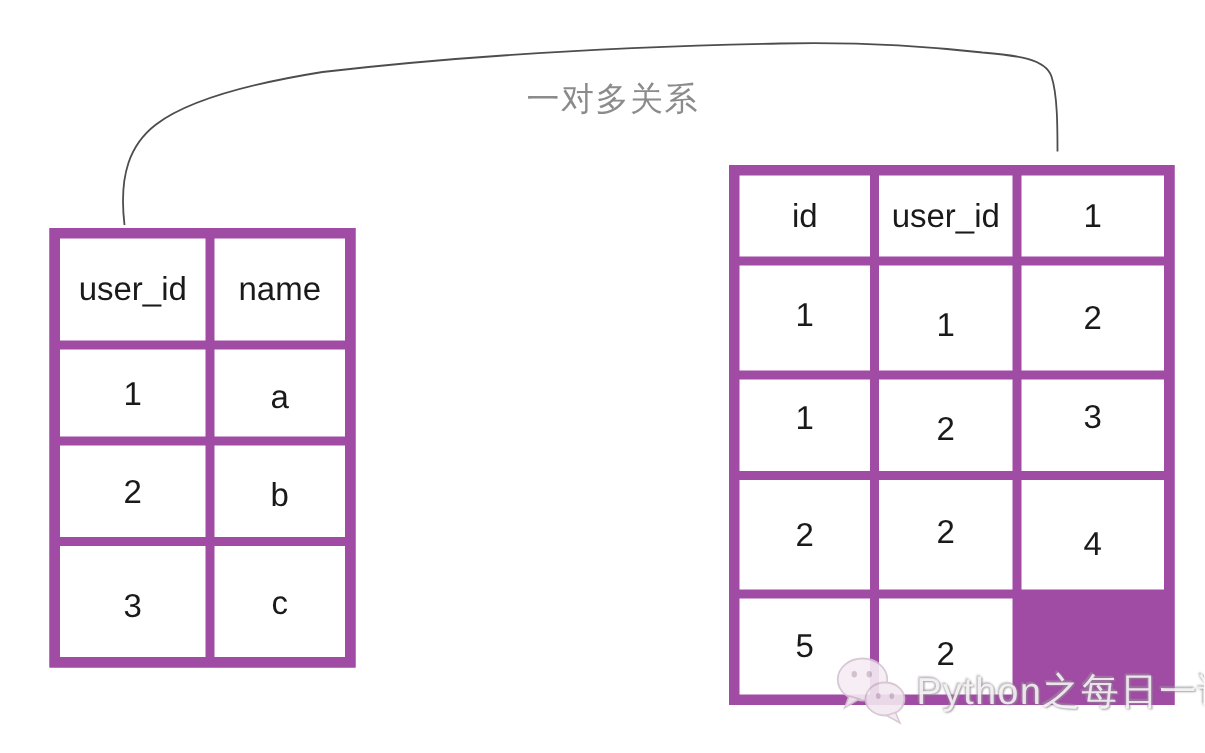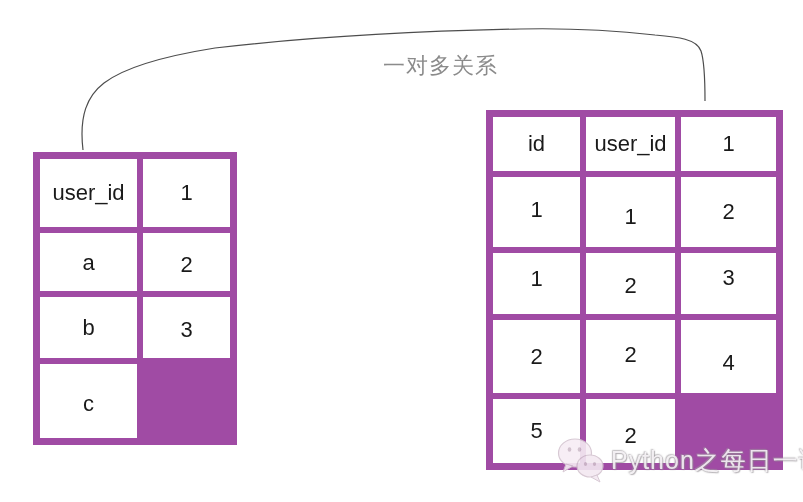--- a/index.html
+++ b/index.html
@@ -15,21 +15,21 @@
     position:relative;
     width:803px;height:502px;
     background:var(--bg);
     overflow:hidden;
     font-family:"Liberation Sans","DejaVu Sans",sans-serif;
   }
   .curve-svg{position:absolute;left:0;top:0;width:803px;height:502px;pointer-events:none;}
   .curve-svg path{fill:none;stroke:var(--curve);stroke-width:1.2;}
   .rel-label{
     position:absolute;left:351px;top:51px;
-    font-size:22px;color:var(--label);letter-spacing:1px;margin-left:32px;
+    font-size:22px;color:var(--label);letter-spacing:1px;
   }
   .dtable{
     position:absolute;
     display:grid;
     background:var(--accent);
     border:7px solid var(--accent);
     gap:6px;
   }
   .dtable .cell{
     background:#fff;
@@ -90,20 +90,21 @@
              C 310 37, 420 31, 520 29
              C 565 28, 610 30, 655 35
              C 678 37, 697 39, 701 51
              C 705 63, 705 85, 705 101"></path>
   </svg>
 
   <div class="rel-label">一对多关系</div>
 
   <div class="dtable lt">
     <div class="cell">user_id</div>
+    <div class="cell">name</div>
     <div class="cell">1</div>
     <div class="cell">a</div>
     <div class="cell">2</div>
     <div class="cell">b</div>
     <div class="cell">3</div>
     <div class="cell">c</div>
   </div>
 
   <div class="dtable rt">
     <div class="cell">id</div>

